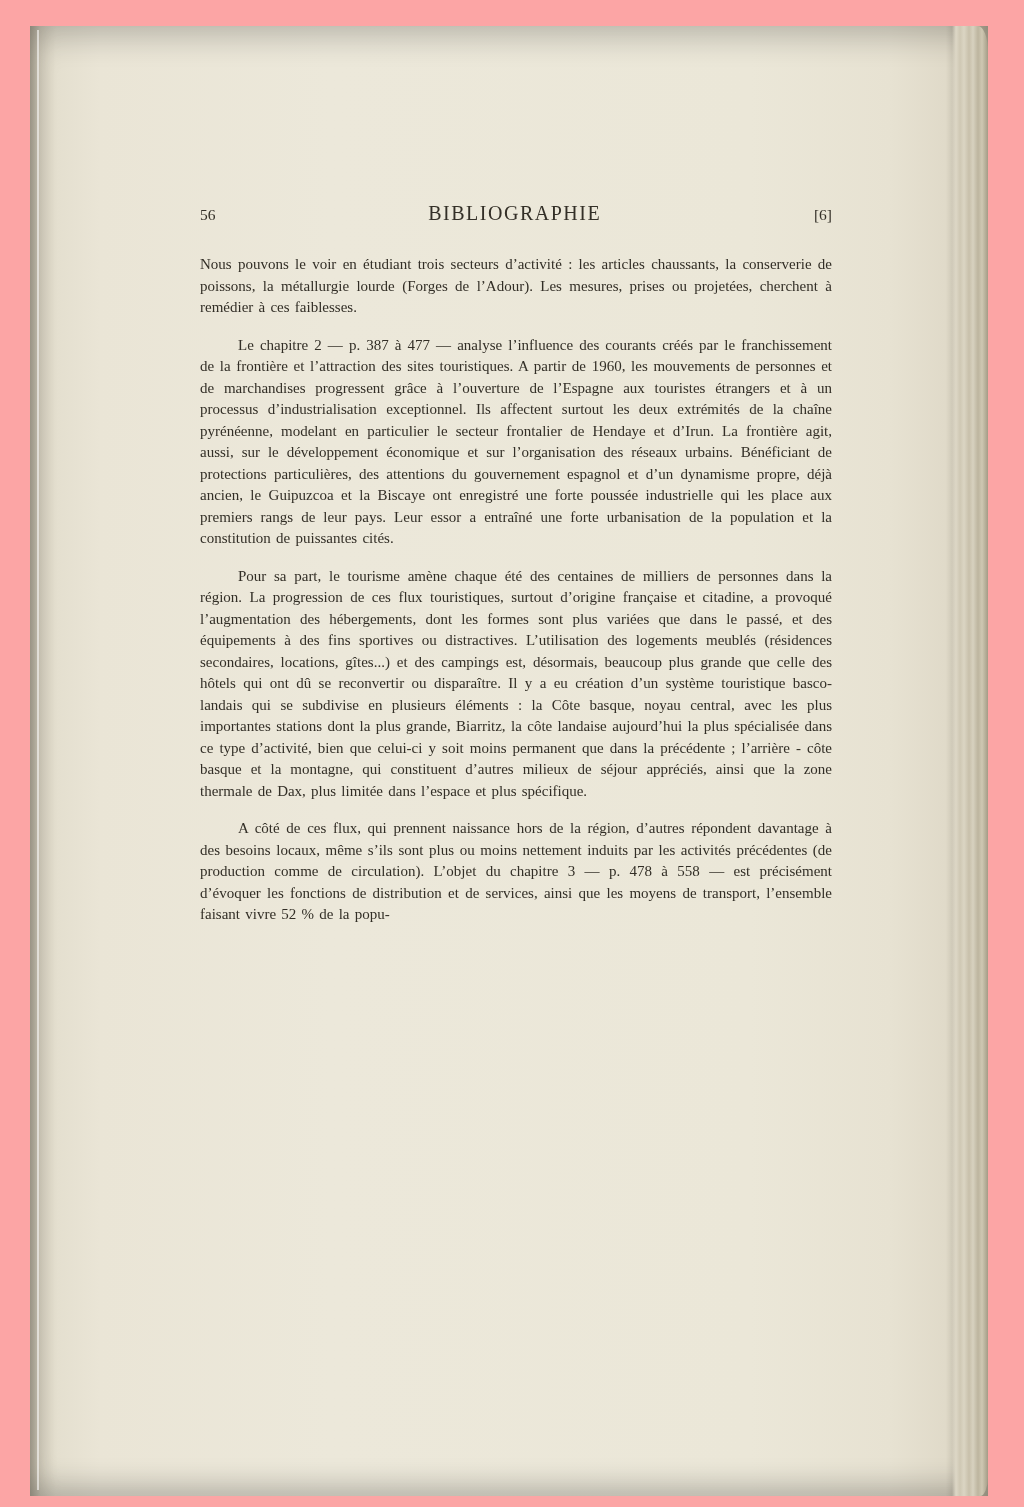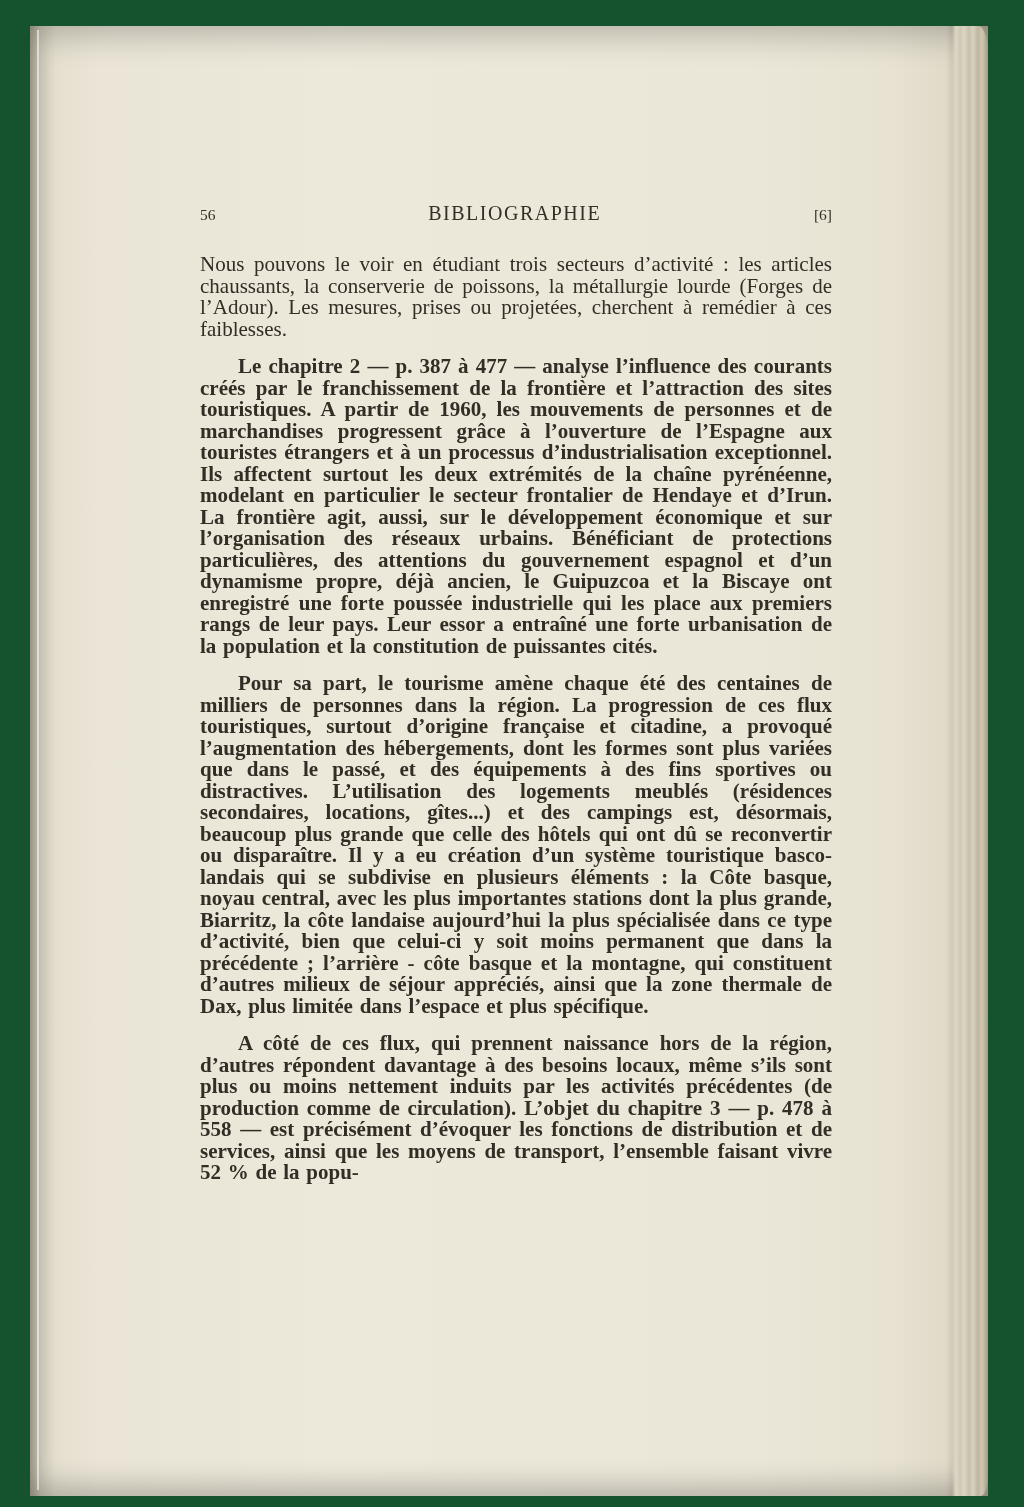--- a/index.html
+++ b/index.html
@@ -4,21 +4,21 @@
 <style>
   html, body {
     margin: 0;
     padding: 0;
     background: #000;
   }
   .scan {
     position: relative;
     width: 1024px;
     height: 1507px;
-    background: #14532d;
+    background: #fca5a5;
     overflow: hidden;
     font-family: "Liberation Serif", serif;
   }
   .page {
     position: absolute;
     left: 30px;
     top: 26px;
     width: 958px;
     height: 1470px;
     background:
@@ -81,31 +81,30 @@
   }
   .header .ptitle {
     letter-spacing: 1.5px;
     font-size: 20px;
   }
   .header .pnum { font-size: 15.5px; }
   .header .pref { font-size: 15.5px; }
   .content p {
     margin: 0;
     text-align: justify;
-    font-size: 21px;
+    font-size: 15px;
     line-height: 21.5px;
     word-spacing: 1.5px;
     color: #322e26;
   }
   .content p + p {
     margin-top: 16px;
   }
   .content p.indent {
     text-indent: 38px;
-    font-weight: bold;
   }
 </style>
 </head>
 <body>
 
 <div class="scan">
   <div class="page">
     <div class="spine-edge"></div>
     <div class="page-edges"></div>
     <div class="content">

